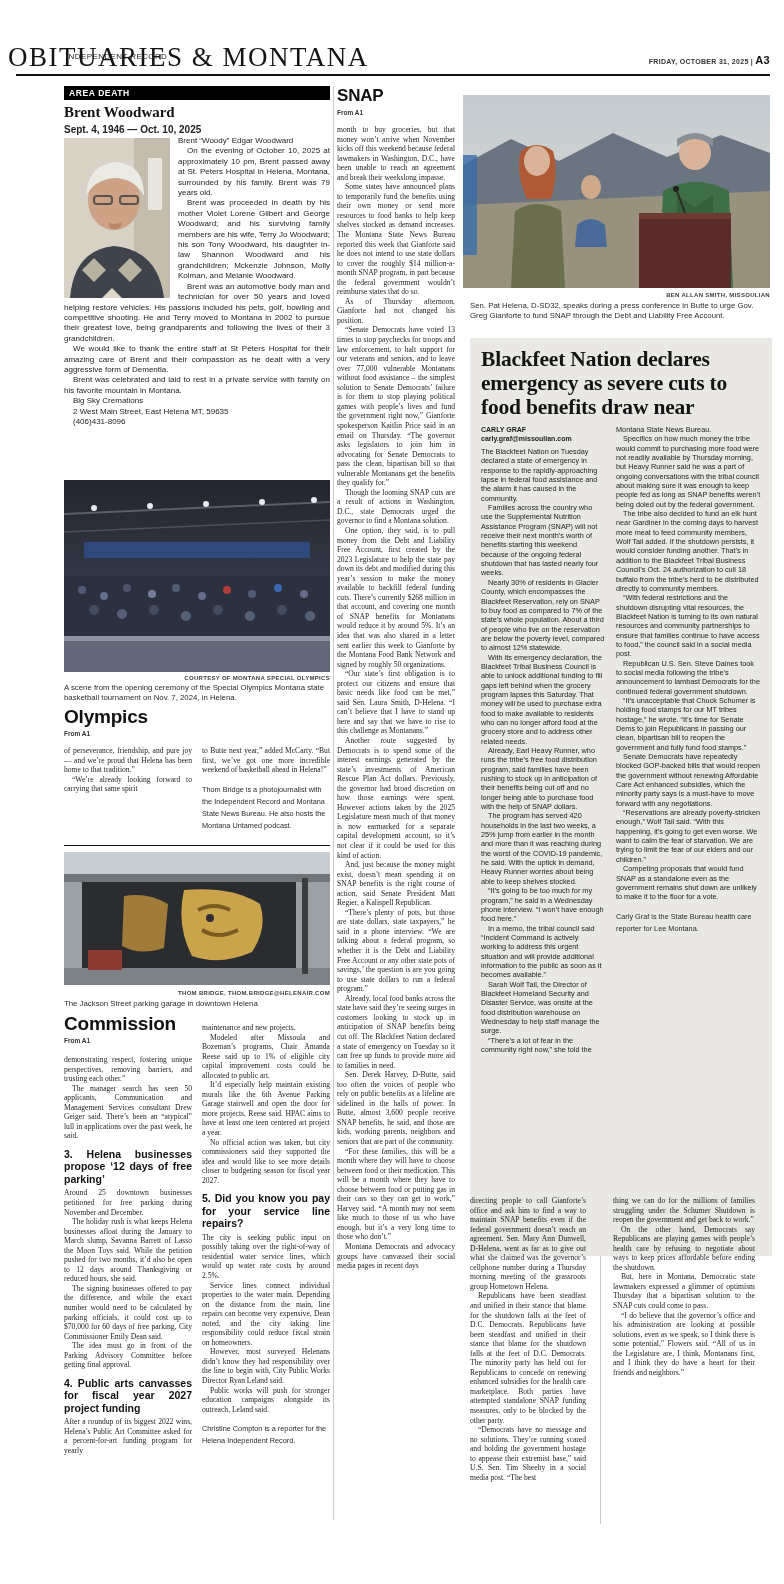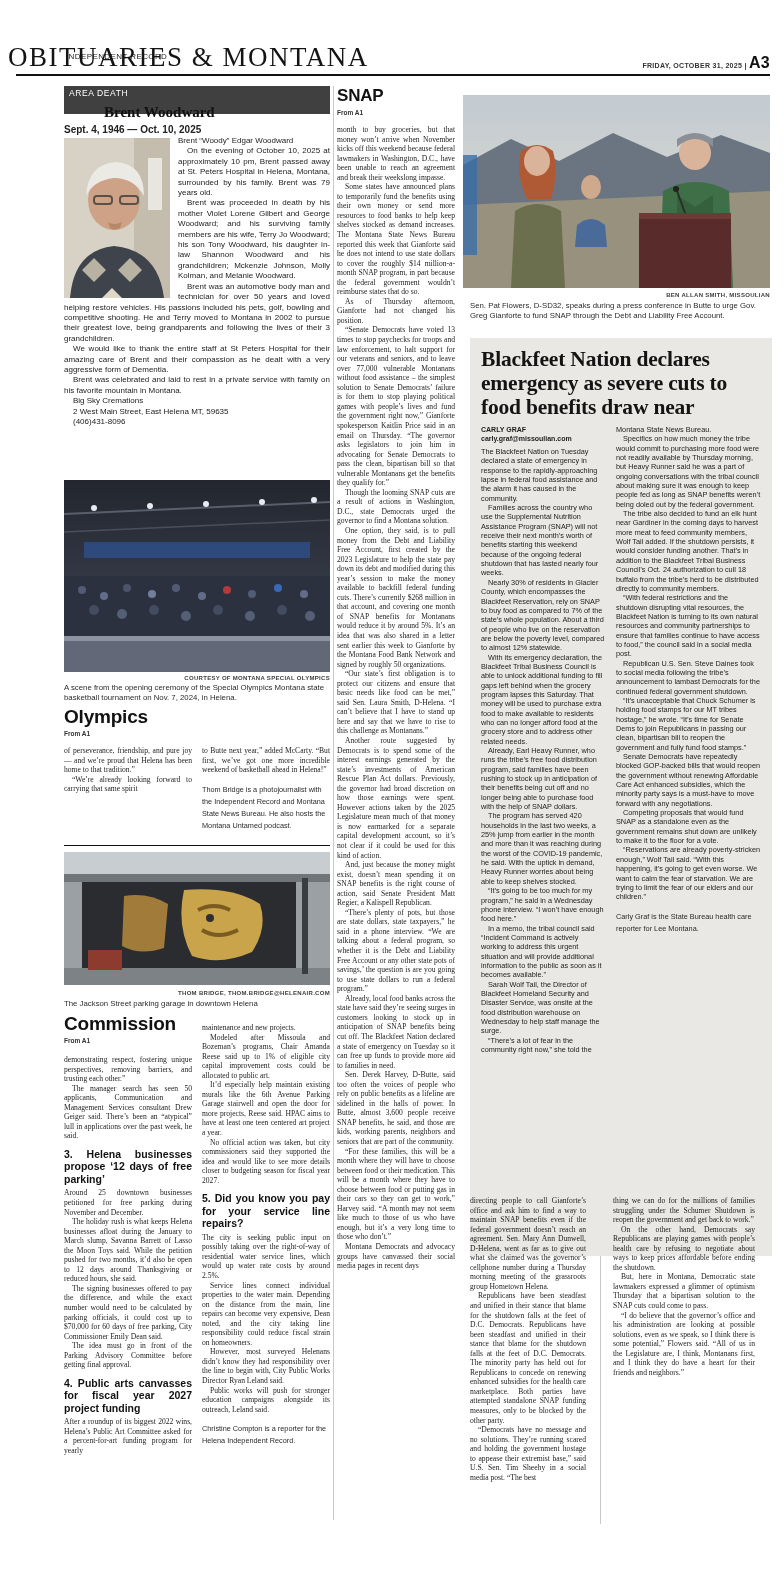--- a/index.html
+++ b/index.html
@@ -4,26 +4,26 @@
 <style>
   html,body{margin:0;padding:0;background:#ffffff;}
   #page{position:relative;width:784px;height:1584px;background:#fff;overflow:hidden;
         font-family:"Liberation Serif",serif;color:#1b1b1b;}
   .abs{position:absolute;}
 
   
   .pubname{font-family:"Liberation Sans",sans-serif;font-size:8px;font-weight:normal;letter-spacing:.4px;color:#222;}
   .sectiontitle{font-family:"Liberation Serif",serif;font-size:27px;letter-spacing:1.5px;color:#141414;white-space:nowrap;}
   .dateline{font-family:"Liberation Sans",sans-serif;font-size:7px;font-weight:bold;color:#333;letter-spacing:.3px;}
-  .pageno{font-size:16px;font-weight:bold;color:#111;}
+  .pageno{font-size:11px;font-weight:bold;color:#111;}
   .headrule{background:#111;height:2px;}
 
   
-  .kicker{background:#404040;color:#fff;font-family:"Liberation Sans",sans-serif;
-          font-size:8.5px;font-weight:normal;letter-spacing:.6px;padding:2px 0 16px 5px;}
+  .kicker{background:#000000;color:#fff;font-family:"Liberation Sans",sans-serif;
+          font-size:8.5px;font-weight:bold;letter-spacing:.6px;padding:2px 0 2px 5px;}
   .obit-name{font-family:"Liberation Serif",serif;font-size:15px;font-weight:bold;color:#111;}
   .obit-dates{font-family:"Liberation Sans",sans-serif;font-size:10px;font-weight:bold;color:#222;}
   .jumphead{font-family:"Liberation Sans",sans-serif;font-size:19px;font-weight:bold;color:#111;letter-spacing:-.2px;}
   .jumphead.small{font-size:17px;}
   .froma1{font-family:"Liberation Sans",sans-serif;font-size:6.5px;font-weight:bold;color:#333;}
 
   
   .obit-text{font-family:"Liberation Sans",sans-serif;font-size:8px;line-height:10.4px;text-align:justify;color:#222;}
   .obit-text p{margin:0;}
   .obit-text p + p{text-indent:9px;}
@@ -63,21 +63,21 @@
     <span class="pageno">A3</span>
   </div>
   <div class="abs headrule" style="left:16px;top:74px;width:754px;"></div>
 
   <div class="abs vrule" style="left:333px;top:86px;height:1434px;"></div>
   <div class="abs vrule" style="left:600px;top:1194px;height:330px;"></div>
 
   <div class="abs" style="left:64px;top:84px;width:266px;height:1500px;">
 
     <div class="abs kicker" style="left:0;top:2px;width:261px;">AREA DEATH</div>
-    <div class="abs obit-name" style="left:0;top:20px;margin-left:40px;">Brent Woodward</div>
+    <div class="abs obit-name" style="left:0;top:20px;">Brent Woodward</div>
     <div class="abs obit-dates" style="left:0;top:40px;">Sept. 4, 1946 — Oct. 10, 2025</div>
 
     <div class="abs obit-text" style="left:0;top:52px;width:266px;height:338px;overflow:hidden;">
       <div class="obit-photo-wrap">
         <svg class="photo" width="106" height="160" viewBox="0 0 106 160">
           <rect width="106" height="160" fill="#d8d2c6"></rect>
           <rect x="70" width="36" height="160" fill="#c4bdae"></rect>
           <rect x="84" y="20" width="14" height="52" fill="#e9e6df"></rect>
           <ellipse cx="50" cy="62" rx="26" ry="30" fill="#cda287"></ellipse>
           <path d="M22 58 Q24 26 52 24 Q80 26 80 58 Q70 40 50 40 Q30 42 22 58 Z" fill="#eceae5"></path>
@@ -252,21 +252,21 @@
       <path d="M214 52 Q232 36 250 52 L250 44 Q232 32 214 44 Z" fill="#8a9096"></path>
       <path d="M196 193 L200 96 Q232 78 266 96 L270 193 Z" fill="#3f6f46"></path>
       <path d="M214 100 L232 112 L250 100 L250 130 L214 130 Z" fill="#35603c"></path>
     </g>
     <rect x="176" y="118" width="92" height="75" fill="#5a2b2b"></rect>
     <rect x="176" y="118" width="92" height="6" fill="#6e3a36"></rect>
     <line x1="222" y1="118" x2="214" y2="96" stroke="#2c2c2c" stroke-width="2"></line>
     <circle cx="213" cy="94" r="3" fill="#222"></circle>
   </svg>
   <div class="abs credit" style="left:470px;top:292px;width:300px;">BEN ALLAN SMITH, MISSOULIAN</div>
-  <div class="abs caption" style="left:470px;top:301px;width:298px;">Sen. Pat Flowers, D-SD32, speaks during a press conference in Butte to urge Gov. Greg Gianforte to fund SNAP through the Debt and Liability Free Account.</div>
+  <div class="abs caption" style="left:470px;top:301px;width:298px;">Sen. Pat Helena, D-SD32, speaks during a press conference in Butte to urge Gov. Greg Gianforte to fund SNAP through the Debt and Liability Free Account.</div>
 
   <div class="abs greybox" style="left:470px;top:338px;width:302px;height:918px;overflow:hidden;">
     <div class="box-headline">Blackfeet Nation declares emergency as severe cuts to food benefits draw near</div>
     <div style="display:flex;gap:11px;margin-top:6px;">
       <div style="width:124px;flex:none;">
         <div class="byline">CARLY GRAF</div>
         <div class="byline" style="margin-bottom:4px;">carly.graf@missoulian.com</div>
         <div class="colsans" style="height:702px;overflow:hidden;">
             <p>The Blackfeet Nation on Tuesday declared a state of emergency in response to the rapidly-approaching lapse in federal food assistance and the alarm it has caused in the community.</p>
             <p>Families across the country who use the Supplemental Nutrition Assistance Program (SNAP) will not receive their next month’s worth of benefits starting this weekend because of the ongoing federal shutdown that has lasted nearly four weeks.</p>
@@ -282,22 +282,22 @@
       </div>
       <div style="flex:1;">
         <div class="colsans">
             <p>Montana State News Bureau.</p>
             <p>Specifics on how much money the tribe would commit to purchasing more food were not readily available by Thursday morning, but Heavy Runner said he was a part of ongoing conversations with the tribal council about making sure it was enough to keep people fed as long as SNAP benefits weren’t being doled out by the federal government.</p>
             <p>The tribe also decided to fund an elk hunt near Gardiner in the coming days to harvest more meat to feed community members, Wolf Tail added. If the shutdown persists, it would consider funding another. That’s in addition to the Blackfeet Tribal Business Council’s Oct. 24 authorization to cull 18 buffalo from the tribe’s herd to be distributed directly to community members.</p>
             <p>“With federal restrictions and the shutdown disrupting vital resources, the Blackfeet Nation is turning to its own natural resources and community partnerships to ensure that families continue to have access to food,” the council said in a social media post.</p>
             <p>Republican U.S. Sen. Steve Daines took to social media following the tribe’s announcement to lambast Democrats for the continued federal government shutdown.</p>
             <p>“It’s unacceptable that Chuck Schumer is holding food stamps for our MT tribes hostage,” he wrote. “It’s time for Senate Dems to join Republicans in passing our clean, bipartisan bill to reopen the government and fully fund food stamps.”</p>
             <p>Senate Democrats have repeatedly blocked GOP-backed bills that would reopen the government without renewing Affordable Care Act enhanced subsidies, which the minority party says is a must-have to move forward with any negotiations.</p>
+            <p>“Reservations are already poverty-stricken enough,” Wolf Tail said. “With this happening, it’s going to get even worse. We want to calm the fear of starvation. We are trying to limit the fear of our elders and our children.”</p>
             <p>Competing proposals that would fund SNAP as a standalone even as the government remains shut down are unlikely to make it to the floor for a vote.</p>
-            <p>“Reservations are already poverty-stricken enough,” Wolf Tail said. “With this happening, it’s going to get even worse. We want to calm the fear of starvation. We are trying to limit the fear of our elders and our children.”</p>
           </div>
         <div class="tagline">Carly Graf is the State Bureau health care reporter for Lee Montana.</div>
       </div>
     </div>
   </div>
 
   <div class="abs colserif" style="left:470px;top:1196px;width:116px;height:328px;overflow:hidden;">
       <p>directing people to call Gianforte’s office and ask him to find a way to maintain SNAP benefits even if the federal government doesn’t reach an agreement. Sen. Mary Ann Dunwell, D-Helena, went as far as to give out what she claimed was the governor’s cellphone number during a Thursday morning meeting of the grassroots group Hometown Helena.</p>
       <p>Republicans have been steadfast and unified in their stance that blame for the shutdown falls at the feet of D.C. Democrats. Republicans have been steadfast and unified in their stance that blame for the shutdown falls at the feet of D.C. Democrats. The minority party has held out for Republicans to concede on renewing enhanced subsidies for the health care marketplace. Both parties have attempted standalone SNAP funding measures, only to be blocked by the other party.</p>
       <p>“Democrats have no message and no solutions. They’re running scared and holding the government hostage to appease their extremist base,” said U.S. Sen. Tim Sheehy in a social media post. “The best</p>

